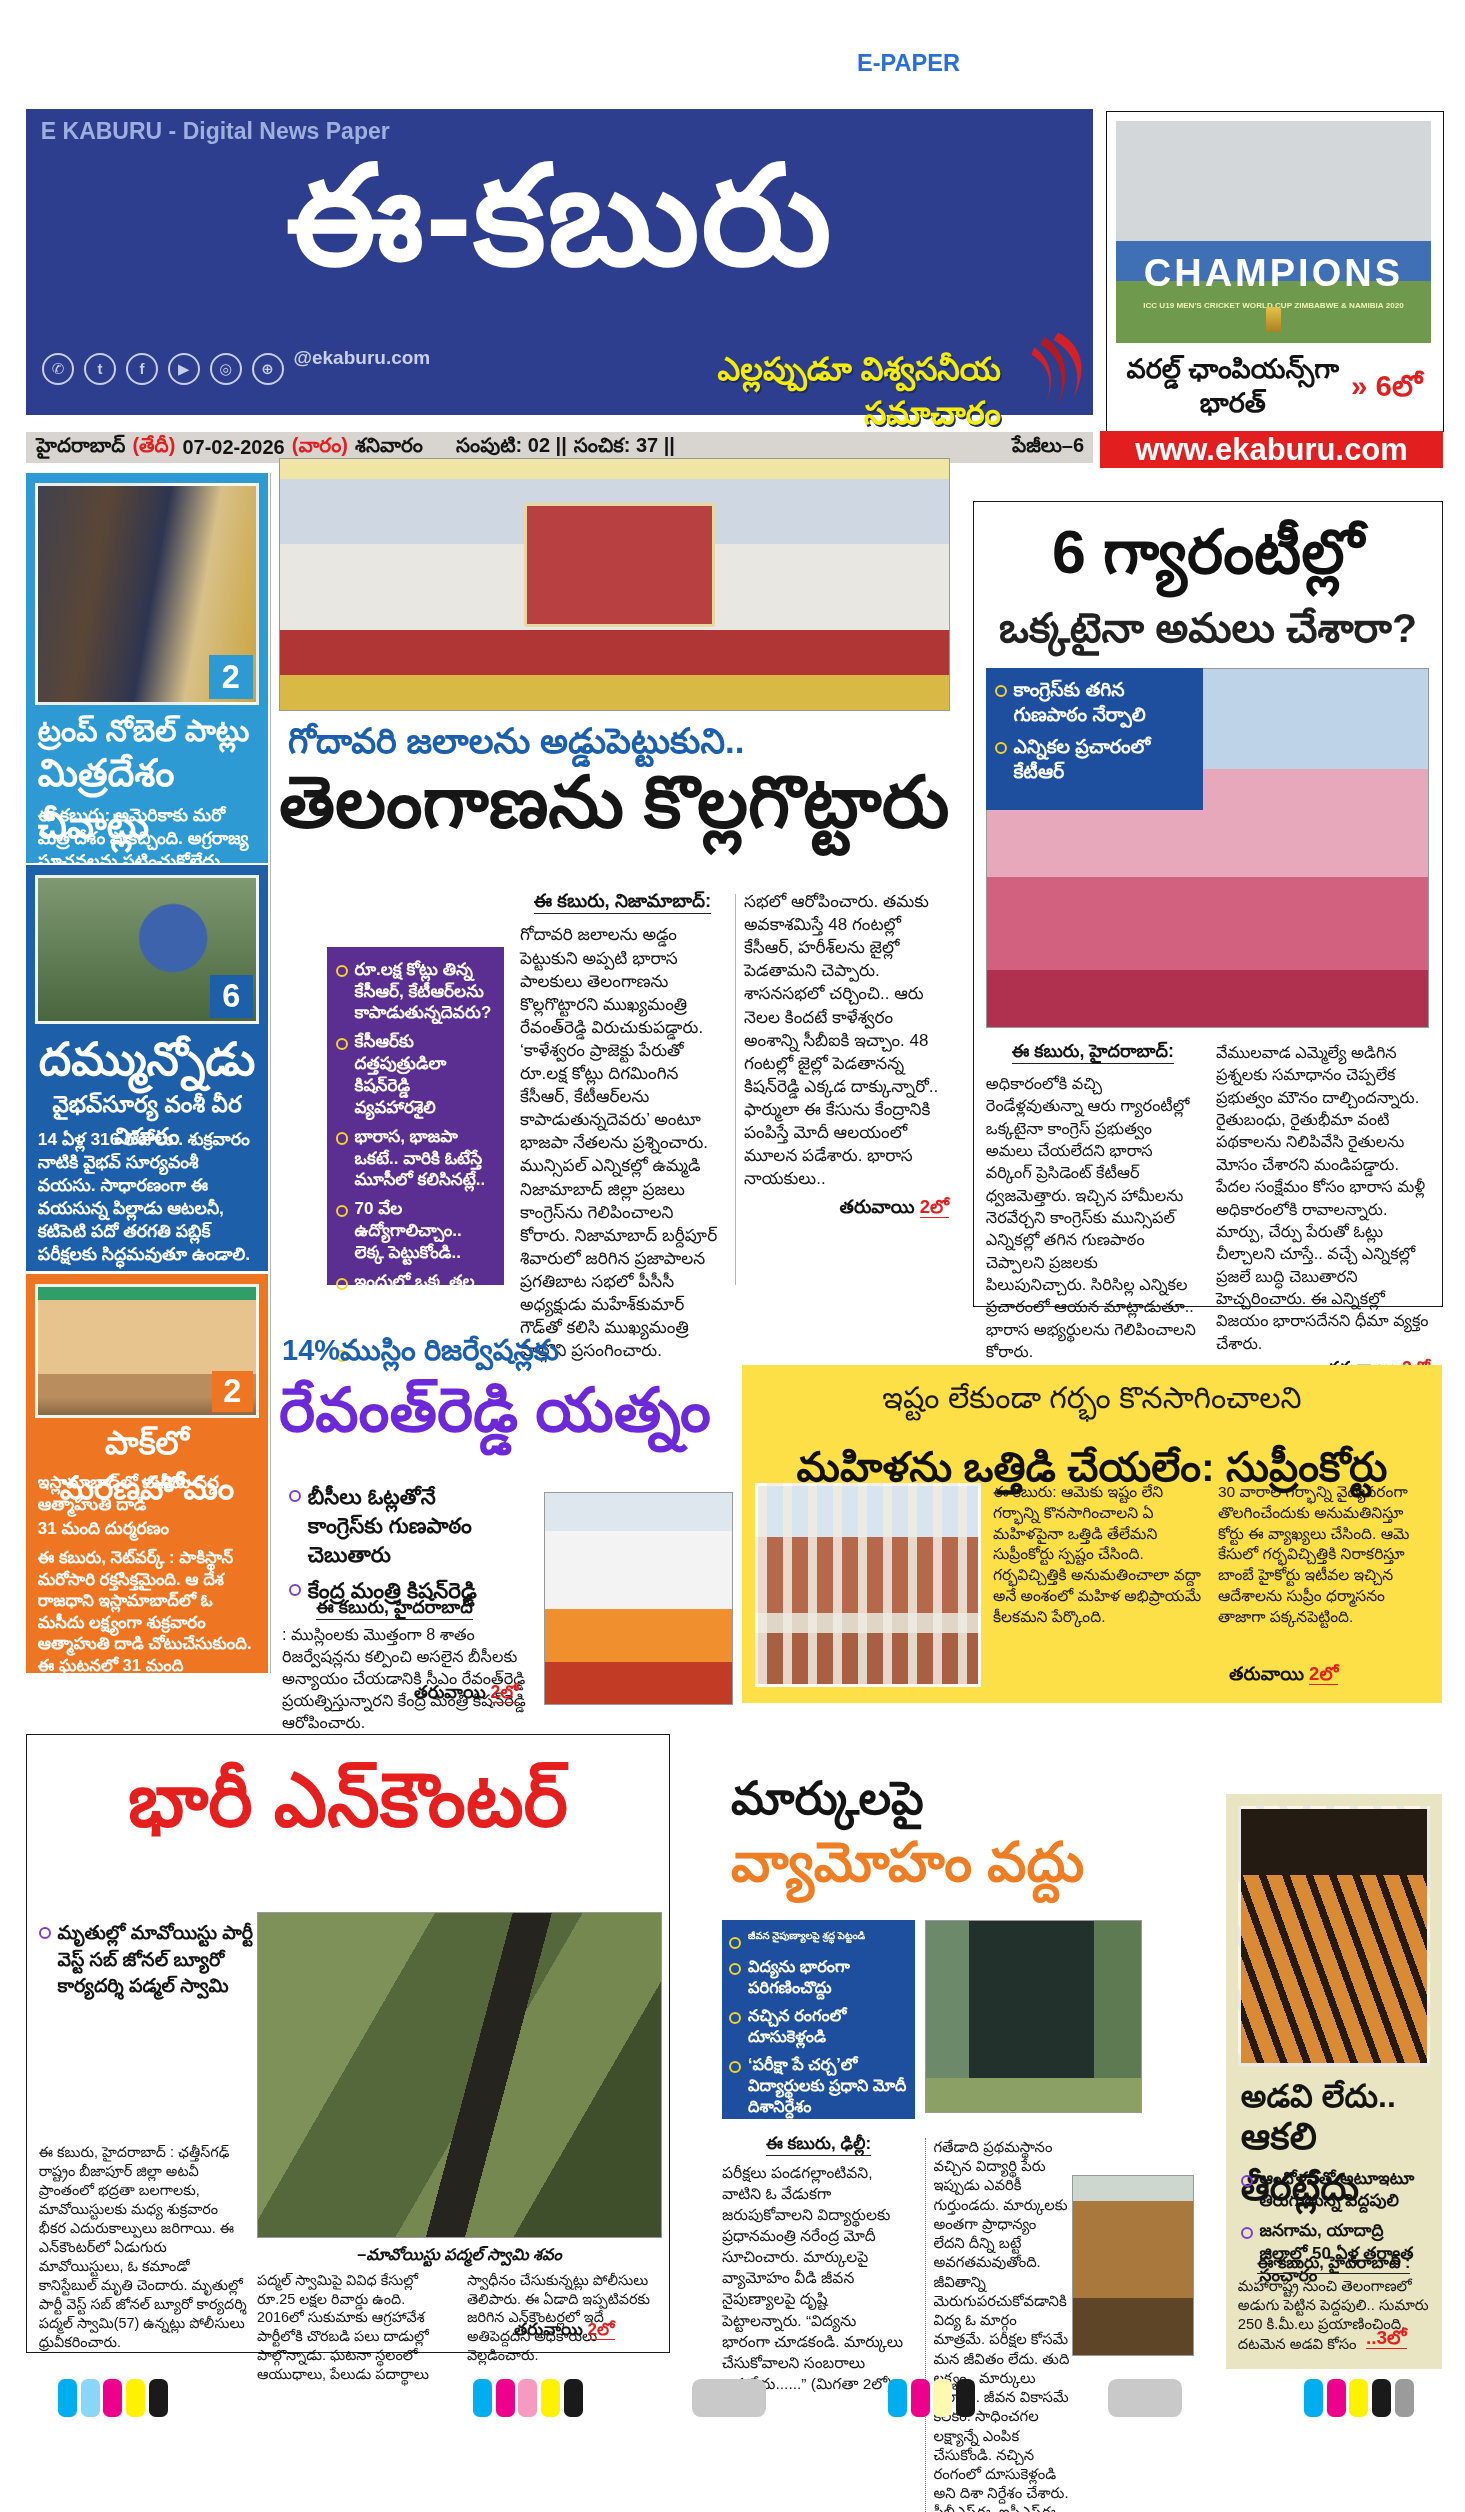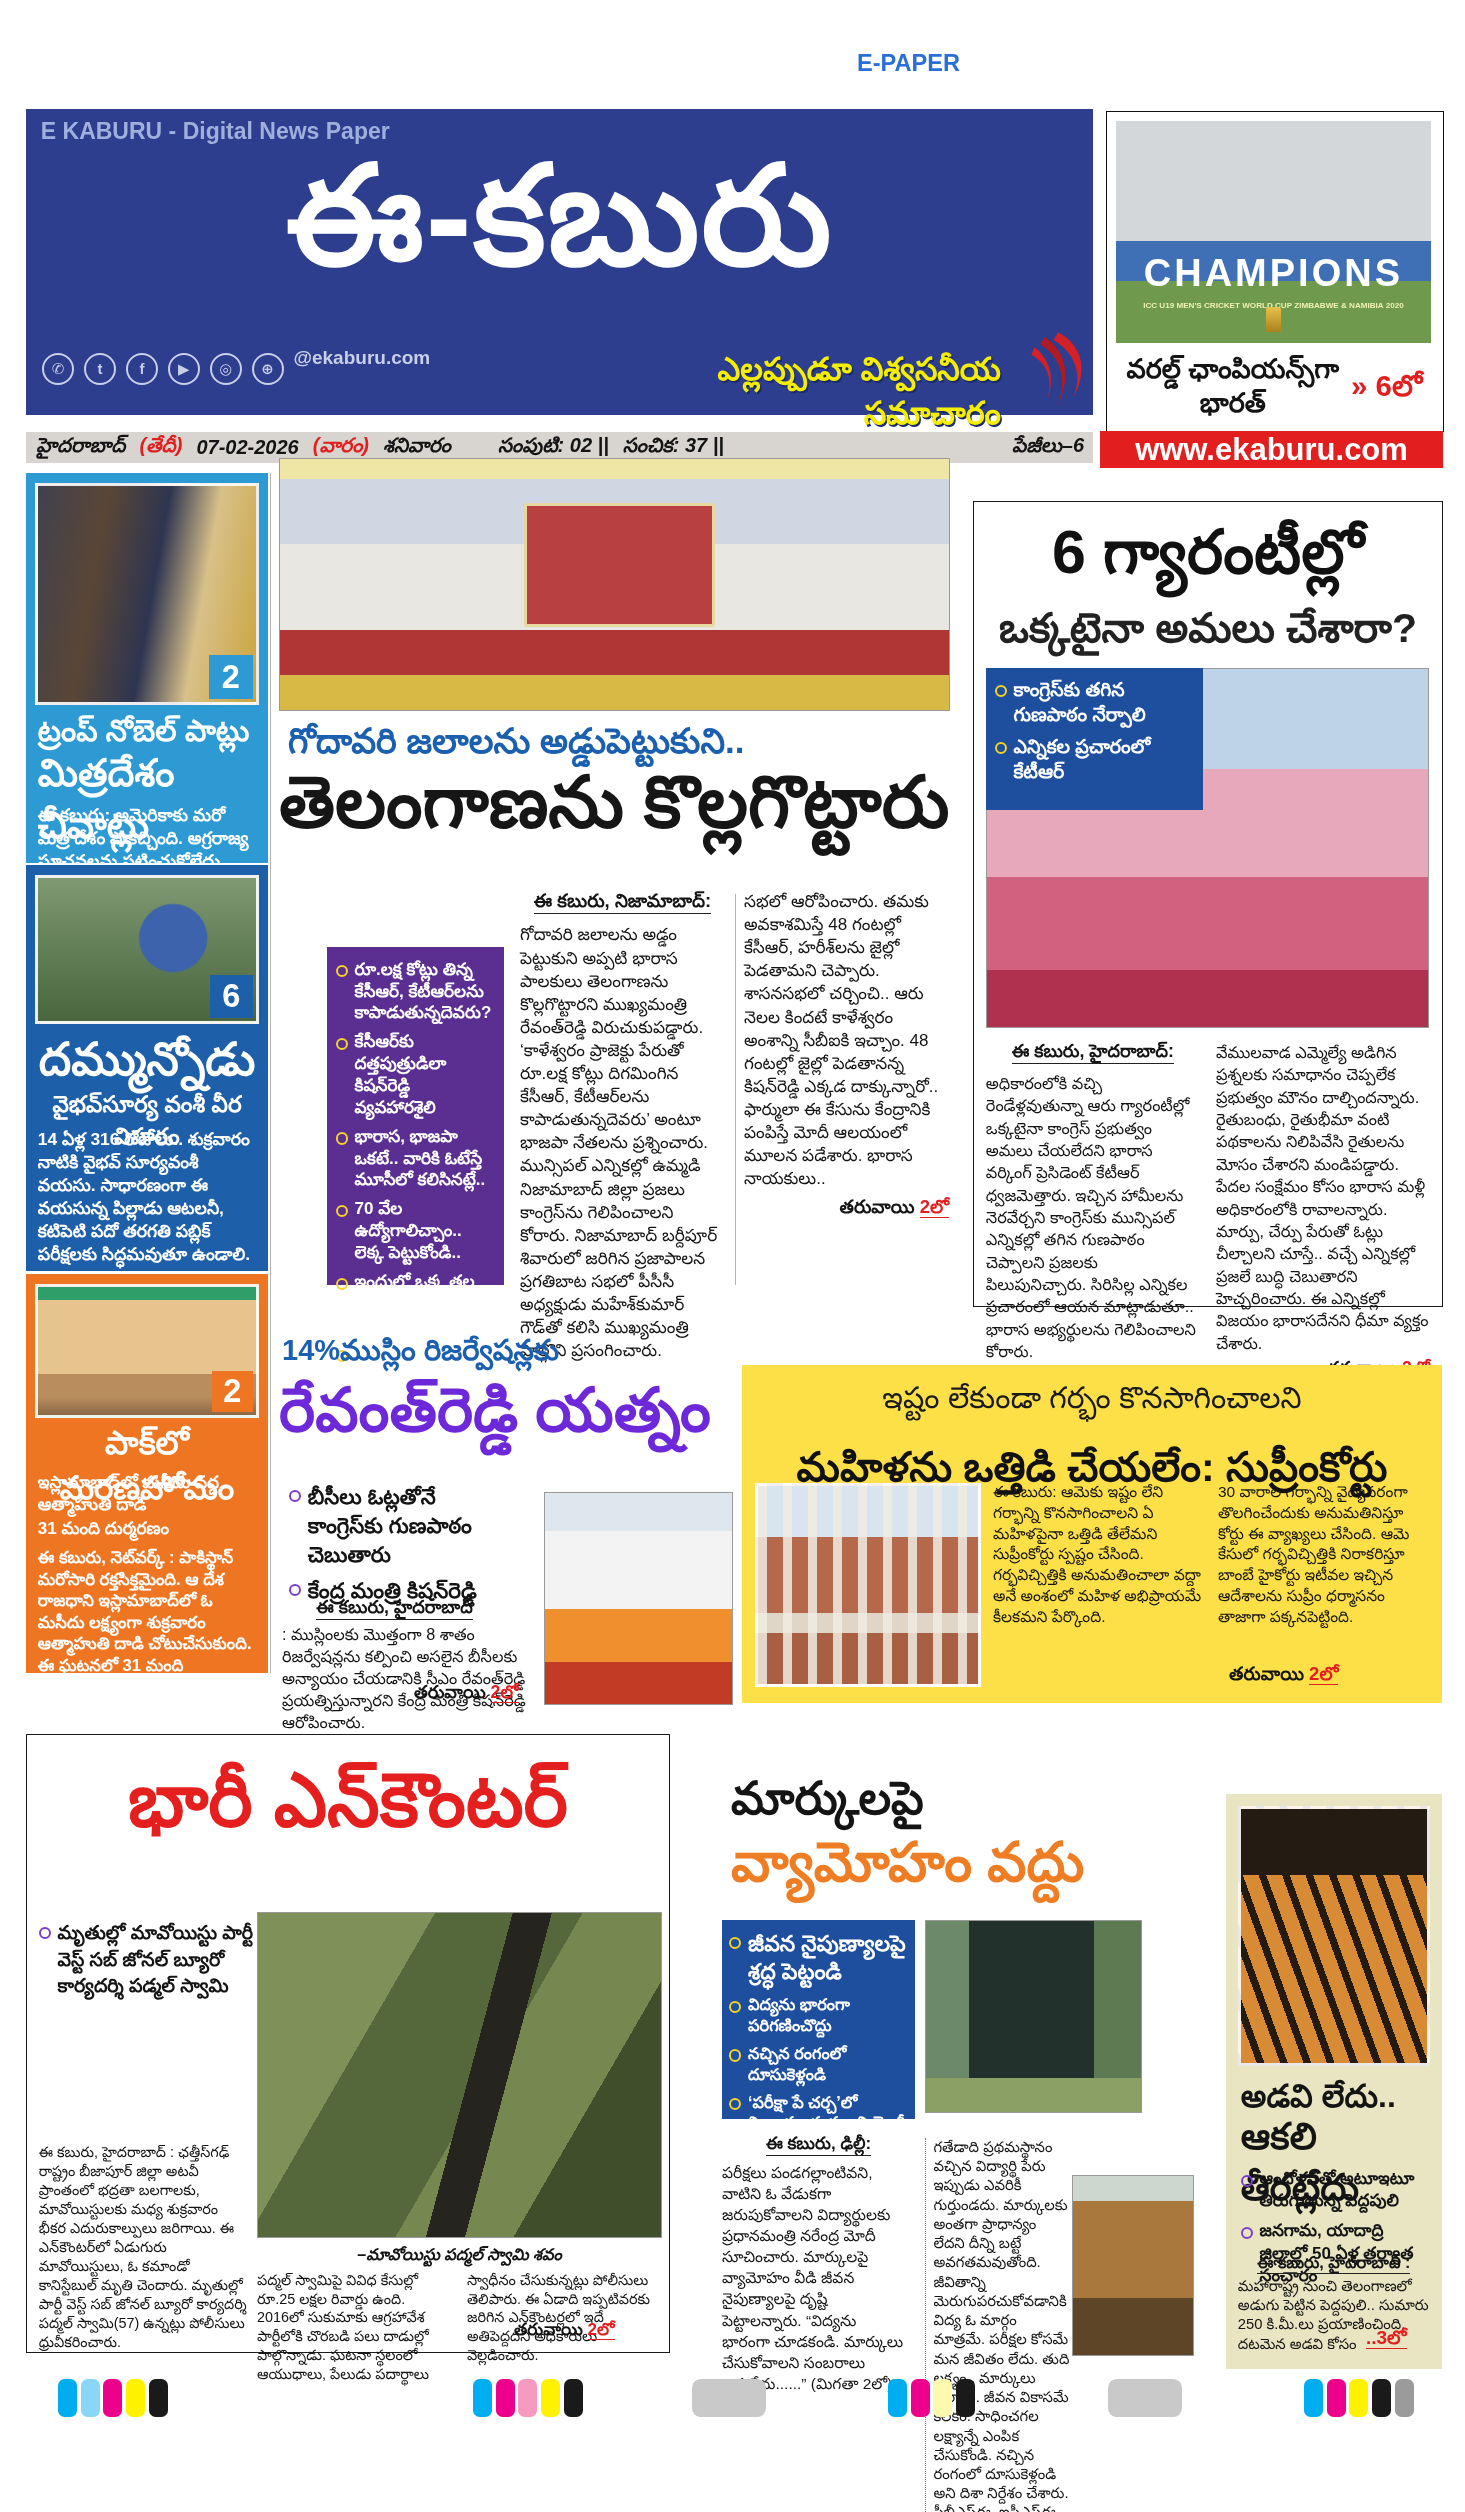--- a/index.html
+++ b/index.html
@@ -80,21 +80,21 @@
     <div class="abs ctr" style="left:0;top:180px;width:315px;font-size:8.1px;font-weight:bold;color:#eef2b0;">ICC U19 MEN'S CRICKET WORLD CUP ZIMBABWE &amp; NAMIBIA 2020</div>
     <div class="abs" style="left:150px;top:186px;width:14.8px;height:25px;background:linear-gradient(180deg,#e8c24a,#a8821e);border-radius:3px 3px 1.5px 1.5px;"></div>
   </div>
   <div class="abs bold" style="left:14.8px;top:241px;width:222px;font-size:27px;text-align:center;line-height:1.25;">
     <div>వరల్డ్ ఛాంపియన్స్‌గా</div>
     <div>భారత్</div>
   </div>
   <div class="abs bold red" style="left:244px;top:257px;font-size:29.5px;">» 6లో</div>
 </div>
 
-<div class="abs" style="left:26px;top:432px;width:1067px;height:31px;background:#d8d5d1;display:flex;align-items:center;gap:14px;padding-left:10.3px;box-sizing:border-box;font-size:20px;font-weight:800;font-style:italic;">
+<div class="abs" style="left:26px;top:432px;width:1067px;height:31px;background:#d8d5d1;display:flex;align-items:center;gap:7px;padding-left:10.3px;box-sizing:border-box;font-size:20px;font-weight:800;">
   <span>హైదరాబాద్</span>
   <span class="red">(తేదీ)</span>
   <span>07-02-2026</span>
   <span class="red">(వారం)</span>
   <span>శనివారం</span>
   <span style="width:19px;"></span>
   <span>సంపుటి: 02 ||</span>
   <span>సంచిక: 37 ||</span>
   <span style="margin-left:auto;margin-right:8.9px;">పేజీలు–6</span>
 </div>
@@ -251,21 +251,21 @@
     <span>తరువాయి</span>
     <span class="pg">2లో</span>
   </div>
 </div>
 
 <div class="abs" style="left:731px;top:1771px;font-size:46px;font-weight:900;color:#141414;">మార్కులపై</div>
 <div class="abs" style="left:731px;top:1830px;font-size:55px;font-weight:900;color:#ef7d23;white-space:nowrap;">వ్యామోహం వద్దు</div>
 <div class="abs" style="left:722px;top:1920px;width:193px;height:199px;background:#1d4f9e;padding:10.3px 7.4px;box-sizing:border-box;">
   <div class="bullet">
       <span class="ring ring-y"></span>
-      <span class="white bold" style="font-size:22px;line-height:1.28;">జీవన నైపుణ్యాలపై శ్రద్ధ పెట్టండి</span>
+      <span class="white bold" style="font-size:10px;line-height:1.28;">జీవన నైపుణ్యాలపై శ్రద్ధ పెట్టండి</span>
     </div>
   <div class="bullet">
       <span class="ring ring-y"></span>
       <span class="white bold" style="font-size:16.2px;line-height:1.28;">విద్యను భారంగా పరిగణించొద్దు</span>
     </div>
   <div class="bullet">
       <span class="ring ring-y"></span>
       <span class="white bold" style="font-size:16.2px;line-height:1.28;">నచ్చిన రంగంలో దూసుకెళ్లండి</span>
     </div>
   <div class="bullet">

